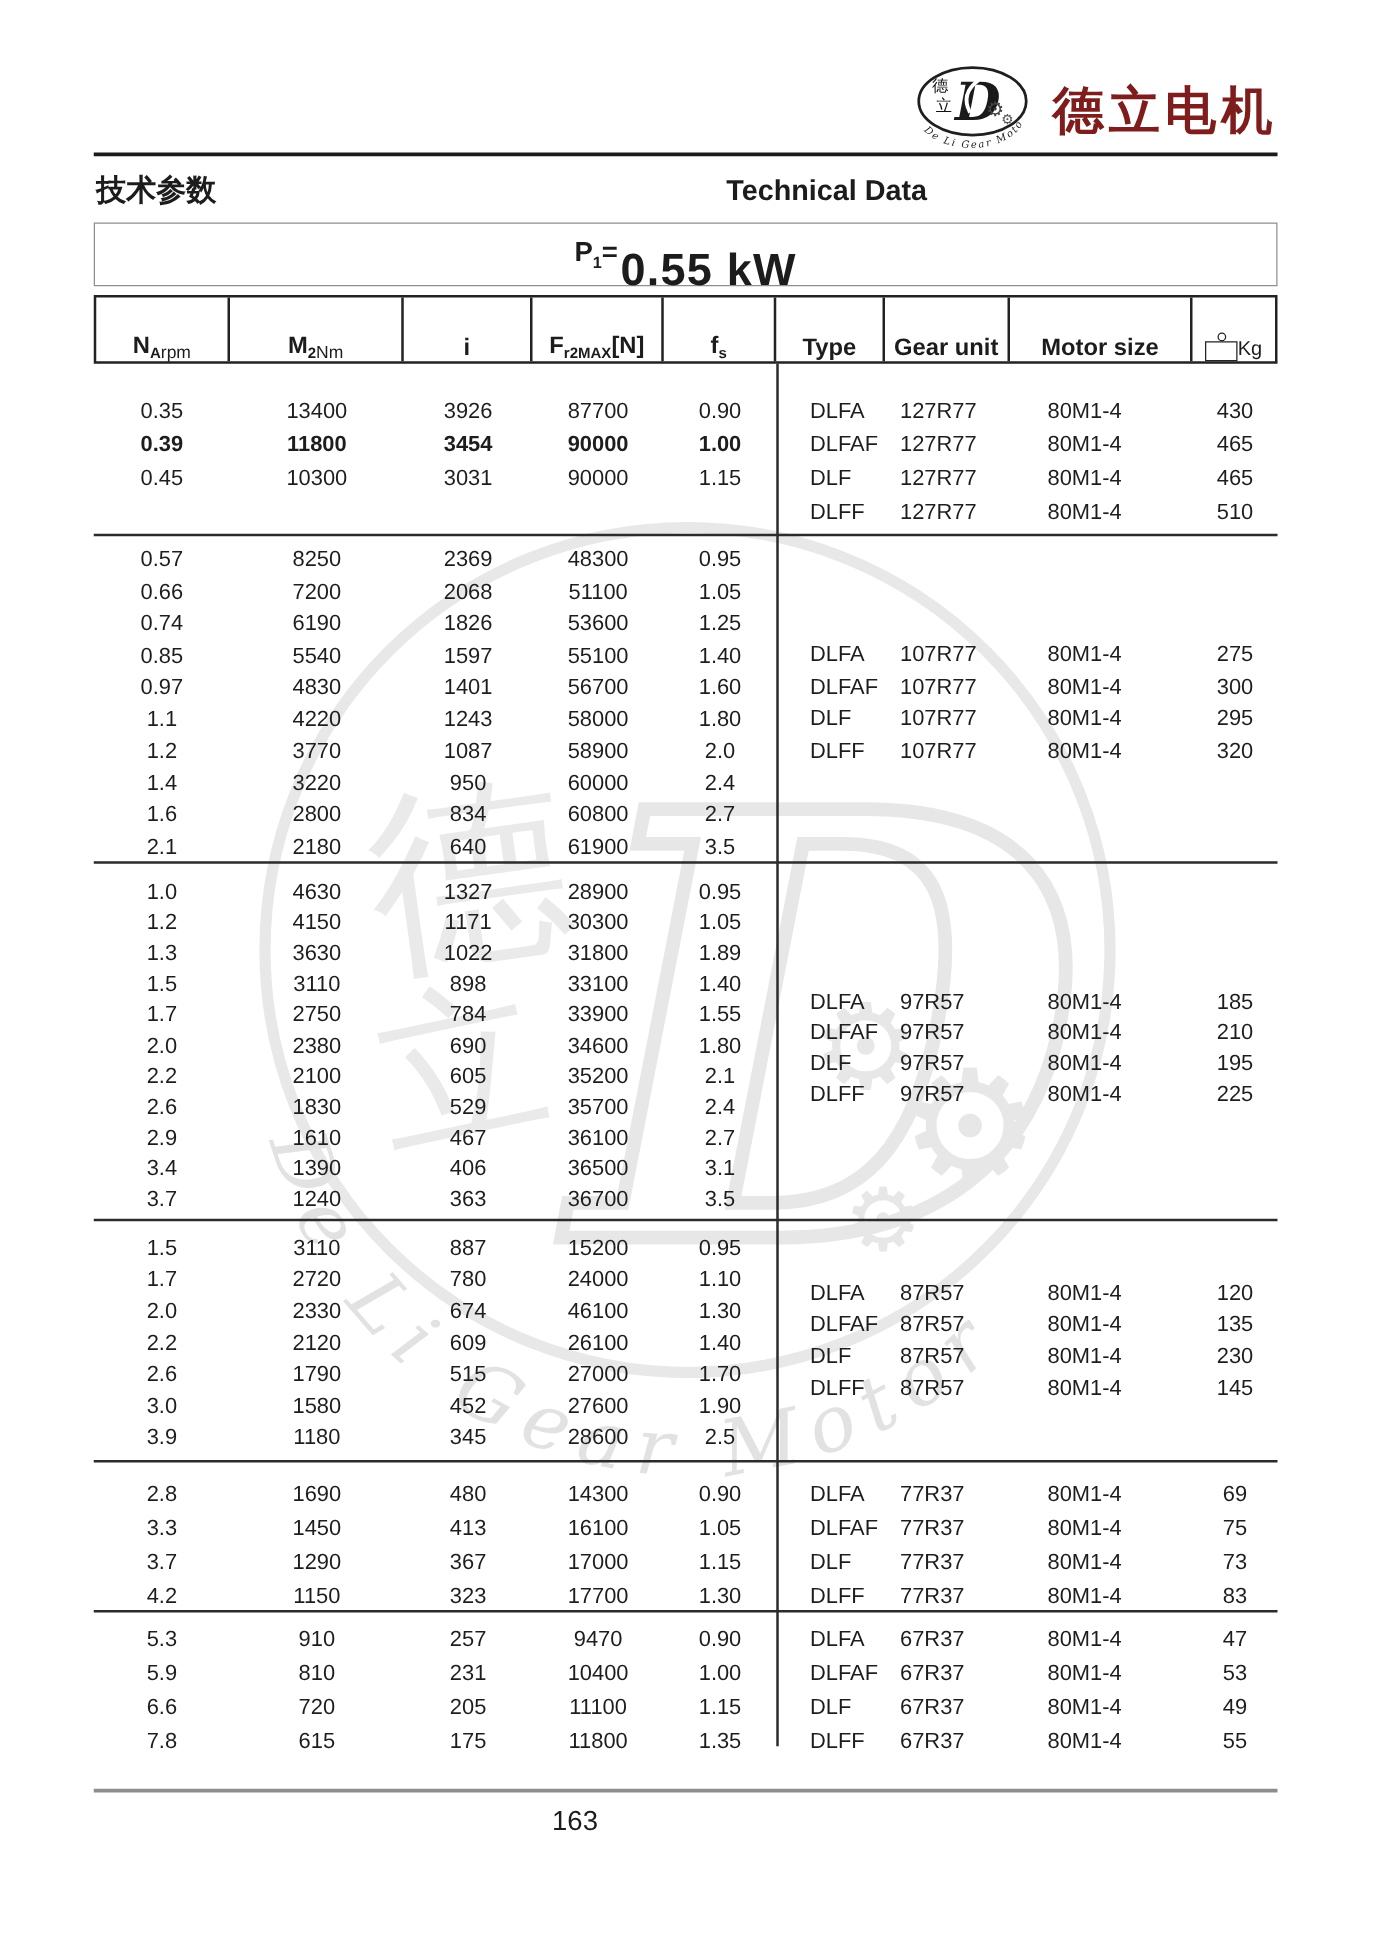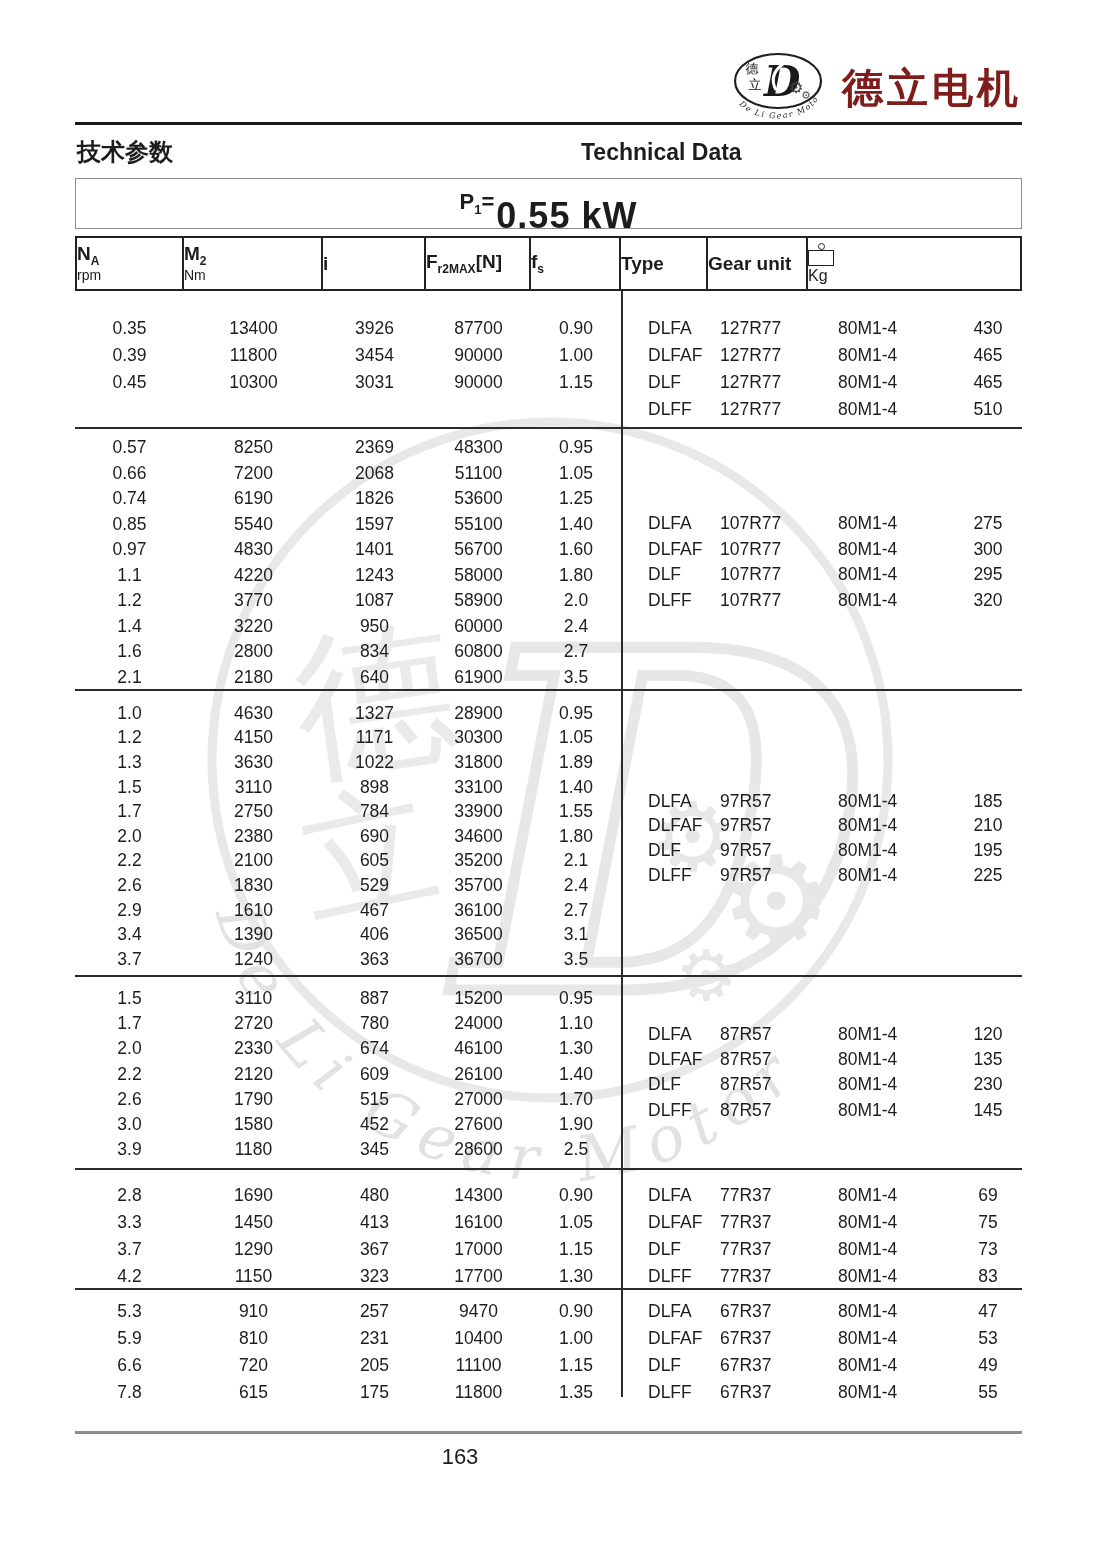--- a/index.html
+++ b/index.html
@@ -20,22 +20,22 @@
 
   .power-box{position:absolute;left:75px;top:178px;width:947px;height:51px;border:1px solid #8f8f8f;
              box-sizing:border-box;display:flex;align-items:center;justify-content:center;z-index:1;}
   .p-sm{font-weight:bold;font-size:22px;}
   .p-sm sub{font-size:13px;}
   .p-lg{font-weight:bold;font-size:36px;letter-spacing:1px;margin-left:2px;margin-top:24px;}
 
   
   .thead{position:absolute;left:75px;top:236px;width:947px;height:55px;display:flex;
          border:2px solid #222;box-sizing:border-box;z-index:1;}
-  .th{border-right:2px solid #222;box-sizing:border-box;display:flex;flex-direction:column;
-      align-items:flex-start;justify-content:center;font-weight:bold;flex:none;}
+  .th{border-right:2px solid #222;box-sizing:border-box;display:flex;flex-direction:row;
+      align-items:flex-end;justify-content:center;font-weight:bold;flex:none;}
   .th:last-child{border-right:none;}
   .th-main{font-size:19px;line-height:1.05;}
   .th-main sub{font-size:12px;}
   .th-unit{font-size:14px;font-weight:normal;line-height:1.1;margin-top:1px;}
   .kg-icon{display:flex;flex-direction:column;align-items:center;}
   .kg-ring{width:7px;height:7px;border:1.5px solid #222;border-radius:50%;box-sizing:border-box;}
   .kg-box{width:26px;height:16px;border:1.5px solid #222;box-sizing:border-box;margin-top:0;}
   .kg-label{font-size:16px;font-weight:normal;margin-top:1px;}
 
   
@@ -128,40 +128,43 @@
     </div>
     <div class="th" style="width:90px">
       <div class="th-main"><span>f</span><sub>s</sub></div>
     </div>
     <div class="th" style="width:87px">
       <div class="th-main">Type</div>
     </div>
     <div class="th" style="width:100px">
       <div class="th-main">Gear unit</div>
     </div>
+    <div class="th" style="width:146px">
+      <div class="th-main">Motor size</div>
+    </div>
     <div class="th" style="width:66px">
       <div class="kg-icon">
           <span class="kg-ring"></span>
           <span class="kg-box"></span>
         </div>
       <div class="kg-label">Kg</div>
     </div>
   </div>
 
   <div class="tbody">
       <div class="section" style="top: 291px; height: 136px;">
         <div class="rows left" style="padding-top: 24px;">
           <div class="row" style="height: 27px;">
             <div class="cell c0">0.35</div>
             <div class="cell c1">13400</div>
             <div class="cell c2">3926</div>
             <div class="cell c3">87700</div>
             <div class="cell c4">0.90</div>
           </div>
-          <div class="row" style="height: 27px;">
+          <div class="row" style="height: 27px; font-weight: bold;">
             <div class="cell c0">0.39</div>
             <div class="cell c1">11800</div>
             <div class="cell c2">3454</div>
             <div class="cell c3">90000</div>
             <div class="cell c4">1.00</div>
           </div>
           <div class="row" style="height: 27px;">
             <div class="cell c0">0.45</div>
             <div class="cell c1">10300</div>
             <div class="cell c2">3031</div>

